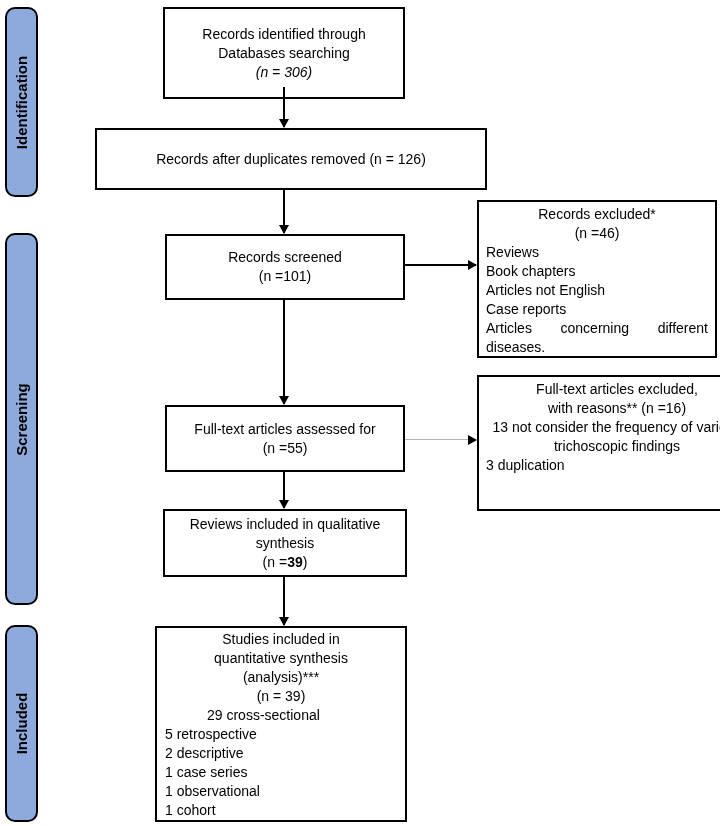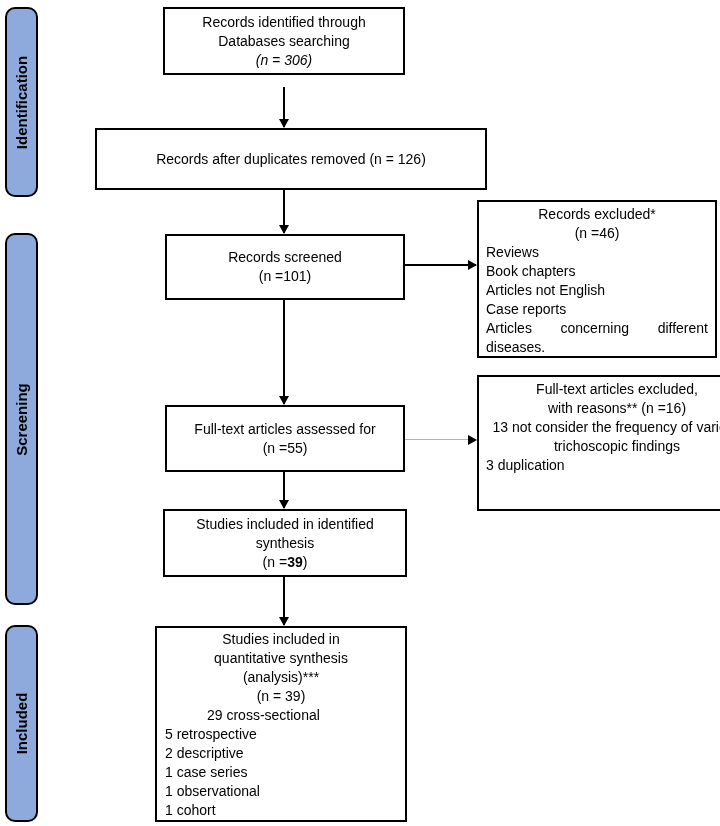--- a/index.html
+++ b/index.html
@@ -85,21 +85,21 @@
   <div class="stage" style="left:5px; top:7px; width:33px; height:190px;">
     <span>Identification</span>
   </div>
   <div class="stage" style="left:5px; top:233px; width:33px; height:372px;">
     <span>Screening</span>
   </div>
   <div class="stage" style="left:5px; top:625px; width:33px; height:197px;">
     <span>Included</span>
   </div>
 
-  <div class="box vcenter center" style="left:163px; top:7px; width:242px; height:68px;">
+  <div class="box vcenter center" style="left:163px; top:7px; width:242px; height:92px;">
     <div>Records identified through</div>
     <div>Databases searching</div>
     <div class="italic">(n = 306)</div>
   </div>
 
   <div class="varrow" style="left:283px; top:87px; height:40px;"></div>
 
   <div class="box vcenter center" style="left:95px; top:128px; width:392px; height:62px;">
     <div>Records after duplicates removed (n = 126)</div>
   </div>
@@ -135,21 +135,21 @@
   <div class="box pad left" style="left:477px; top:375px; width:280px; height:136px;">
     <div class="center">Full-text articles excluded,</div>
     <div class="center">with reasons** (n =16)</div>
     <div class="center">13 not consider the frequency of various trichoscopic findings</div>
     <div>3 duplication</div>
   </div>
 
   <div class="varrow" style="left:283px; top:472px; height:36px;"></div>
 
   <div class="box vcenter center" style="left:163px; top:509px; width:244px; height:68px;">
-    <div>Studies included in identified</div>
+    <div>Reviews included in qualitative</div>
     <div>synthesis</div>
     <div><span>(n =</span><span class="bold">39</span><span>)</span></div>
   </div>
 
   <div class="varrow" style="left:283px; top:577px; height:48px;"></div>
 
   <div class="box" style="left:155px; top:626px; width:252px; height:196px; padding:2px 0;">
     <div class="center">Studies included in</div>
     <div class="center">quantitative synthesis</div>
     <div class="center">(analysis)***</div>

